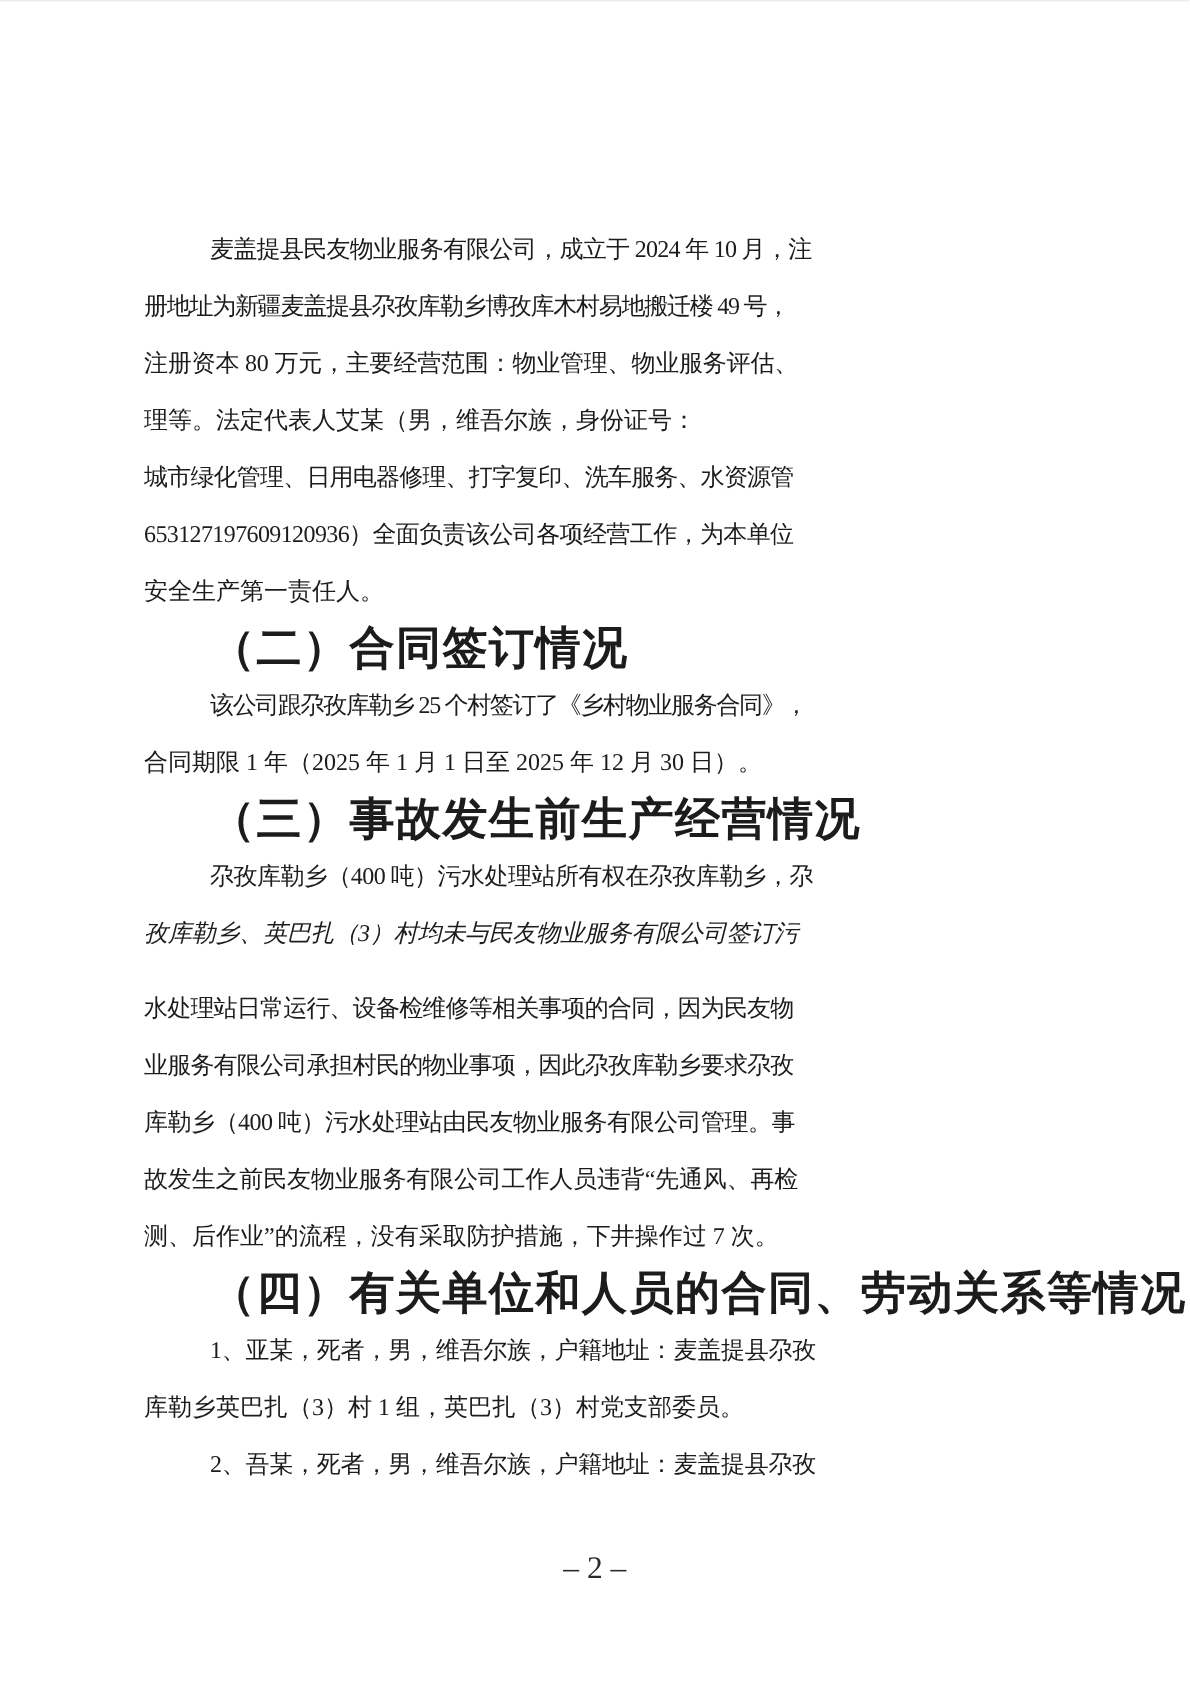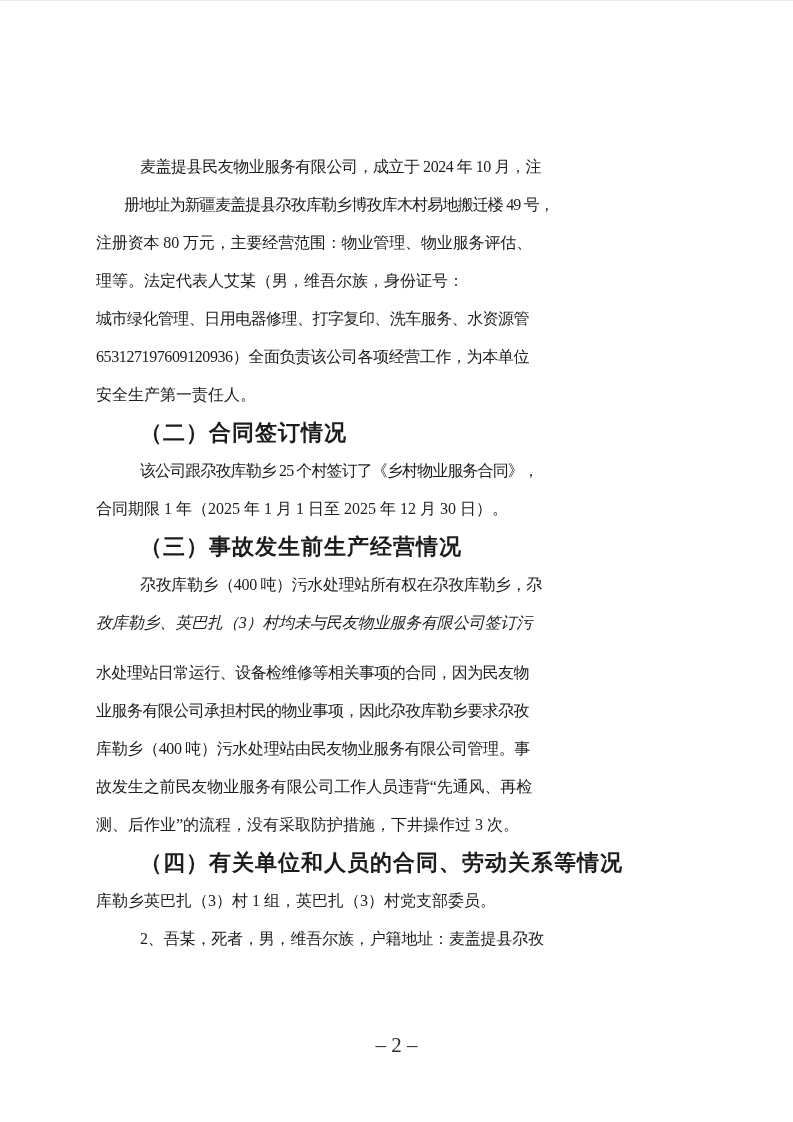--- a/index.html
+++ b/index.html
@@ -30,21 +30,21 @@
     height: 38px;
     line-height: 38px;
     font-size: 16px;
     white-space: nowrap;
     text-align: left;
   }
   .line.first { text-indent: 44px; }
   .heading {
     height: 38px;
     line-height: 38px;
-    font-size: 22px;
+    font-size: 30px;
     font-weight: 700;
     text-indent: 44px;
     white-space: nowrap;
     letter-spacing: 1px;
   }
   .footer {
     position: absolute;
     left: 0;
     top: 1032px;
     width: 100%;
@@ -54,44 +54,45 @@
     color: #2a2a2a;
   }
 </style>
 </head>
 <body>
 
 <div class="page">
   <div class="content" id="doc-content">
       <div class="paragraph">
         <div class="line first" style="letter-spacing: -0.46875px;">麦盖提县民友物业服务有限公司，成立于 2024 年 10 月，注</div>
-        <div class="line" style="letter-spacing: -0.83871px; margin-left: 28px;">册地址为新疆麦盖提县尕孜库勒乡博孜库木村易地搬迁楼 49 号，</div>
+        <div class="line" style="letter-spacing: -0.83871px;">册地址为新疆麦盖提县尕孜库勒乡博孜库木村易地搬迁楼 49 号，</div>
         <div class="line" style="letter-spacing: -0.133333px;">注册资本 80 万元，主要经营范围：物业管理、物业服务评估、</div>
         <div class="line">理等。法定代表人艾某（男，维吾尔族，身份证号：</div>
         <div class="line" style="letter-spacing: -0.535714px;">城市绿化管理、日用电器修理、打字复印、洗车服务、水资源管</div>
         <div class="line" style="letter-spacing: -0.405405px;">653127197609120936）全面负责该公司各项经营工作，为本单位</div>
         <div class="line last">安全生产第一责任人。</div>
       </div>
       <div class="heading">（二）合同签订情况</div>
       <div class="paragraph">
         <div class="line first" style="letter-spacing: -0.896552px;">该公司跟尕孜库勒乡 25 个村签订了《乡村物业服务合同》，</div>
         <div class="line last">合同期限 1 年（2025 年 1 月 1 日至 2025 年 12 月 30 日）。</div>
       </div>
       <div class="heading">（三）事故发生前生产经营情况</div>
       <div class="paragraph">
         <div class="line first" style="letter-spacing: -0.357143px; font-family: Liberation Serif, serif;">尕孜库勒乡（400 吨）污水处理站所有权在尕孜库勒乡，尕</div>
         <div class="line" style="letter-spacing: -0.142857px; font-style: italic;">孜库勒乡、英巴扎（3）村均未与民友物业服务有限公司签订污</div>
         <div class="line" style="letter-spacing: -0.535714px; margin-top: 12px;">水处理站日常运行、设备检维修等相关事项的合同，因为民友物</div>
         <div class="line" style="letter-spacing: -0.535714px;">业服务有限公司承担村民的物业事项，因此尕孜库勒乡要求尕孜</div>
         <div class="line" style="letter-spacing: -0.333333px;">库勒乡（400 吨）污水处理站由民友物业服务有限公司管理。事</div>
         <div class="line" style="letter-spacing: -0.107143px;">故发生之前民友物业服务有限公司工作人员违背“先通风、再检</div>
-        <div class="line last">测、后作业”的流程，没有采取防护措施，下井操作过 3 次。</div>
+        <div class="line last">测、后作业”的流程，没有采取防护措施，下井操作过 7 次。</div>
       </div>
       <div class="heading">（四）有关单位和人员的合同、劳动关系等情况</div>
       <div class="paragraph">
+        <div class="line first" style="letter-spacing: -0.153846px;">1、亚某，死者，男，维吾尔族，户籍地址：麦盖提县尕孜</div>
         <div class="line last">库勒乡英巴扎（3）村 1 组，英巴扎（3）村党支部委员。</div>
       </div>
       <div class="paragraph">
         <div class="line first" style="letter-spacing: -0.153846px;">2、吾某，死者，男，维吾尔族，户籍地址：麦盖提县尕孜</div>
       </div>
     </div>
   <div class="footer">
     <span>– 2 –</span>
   </div>
 </div>

